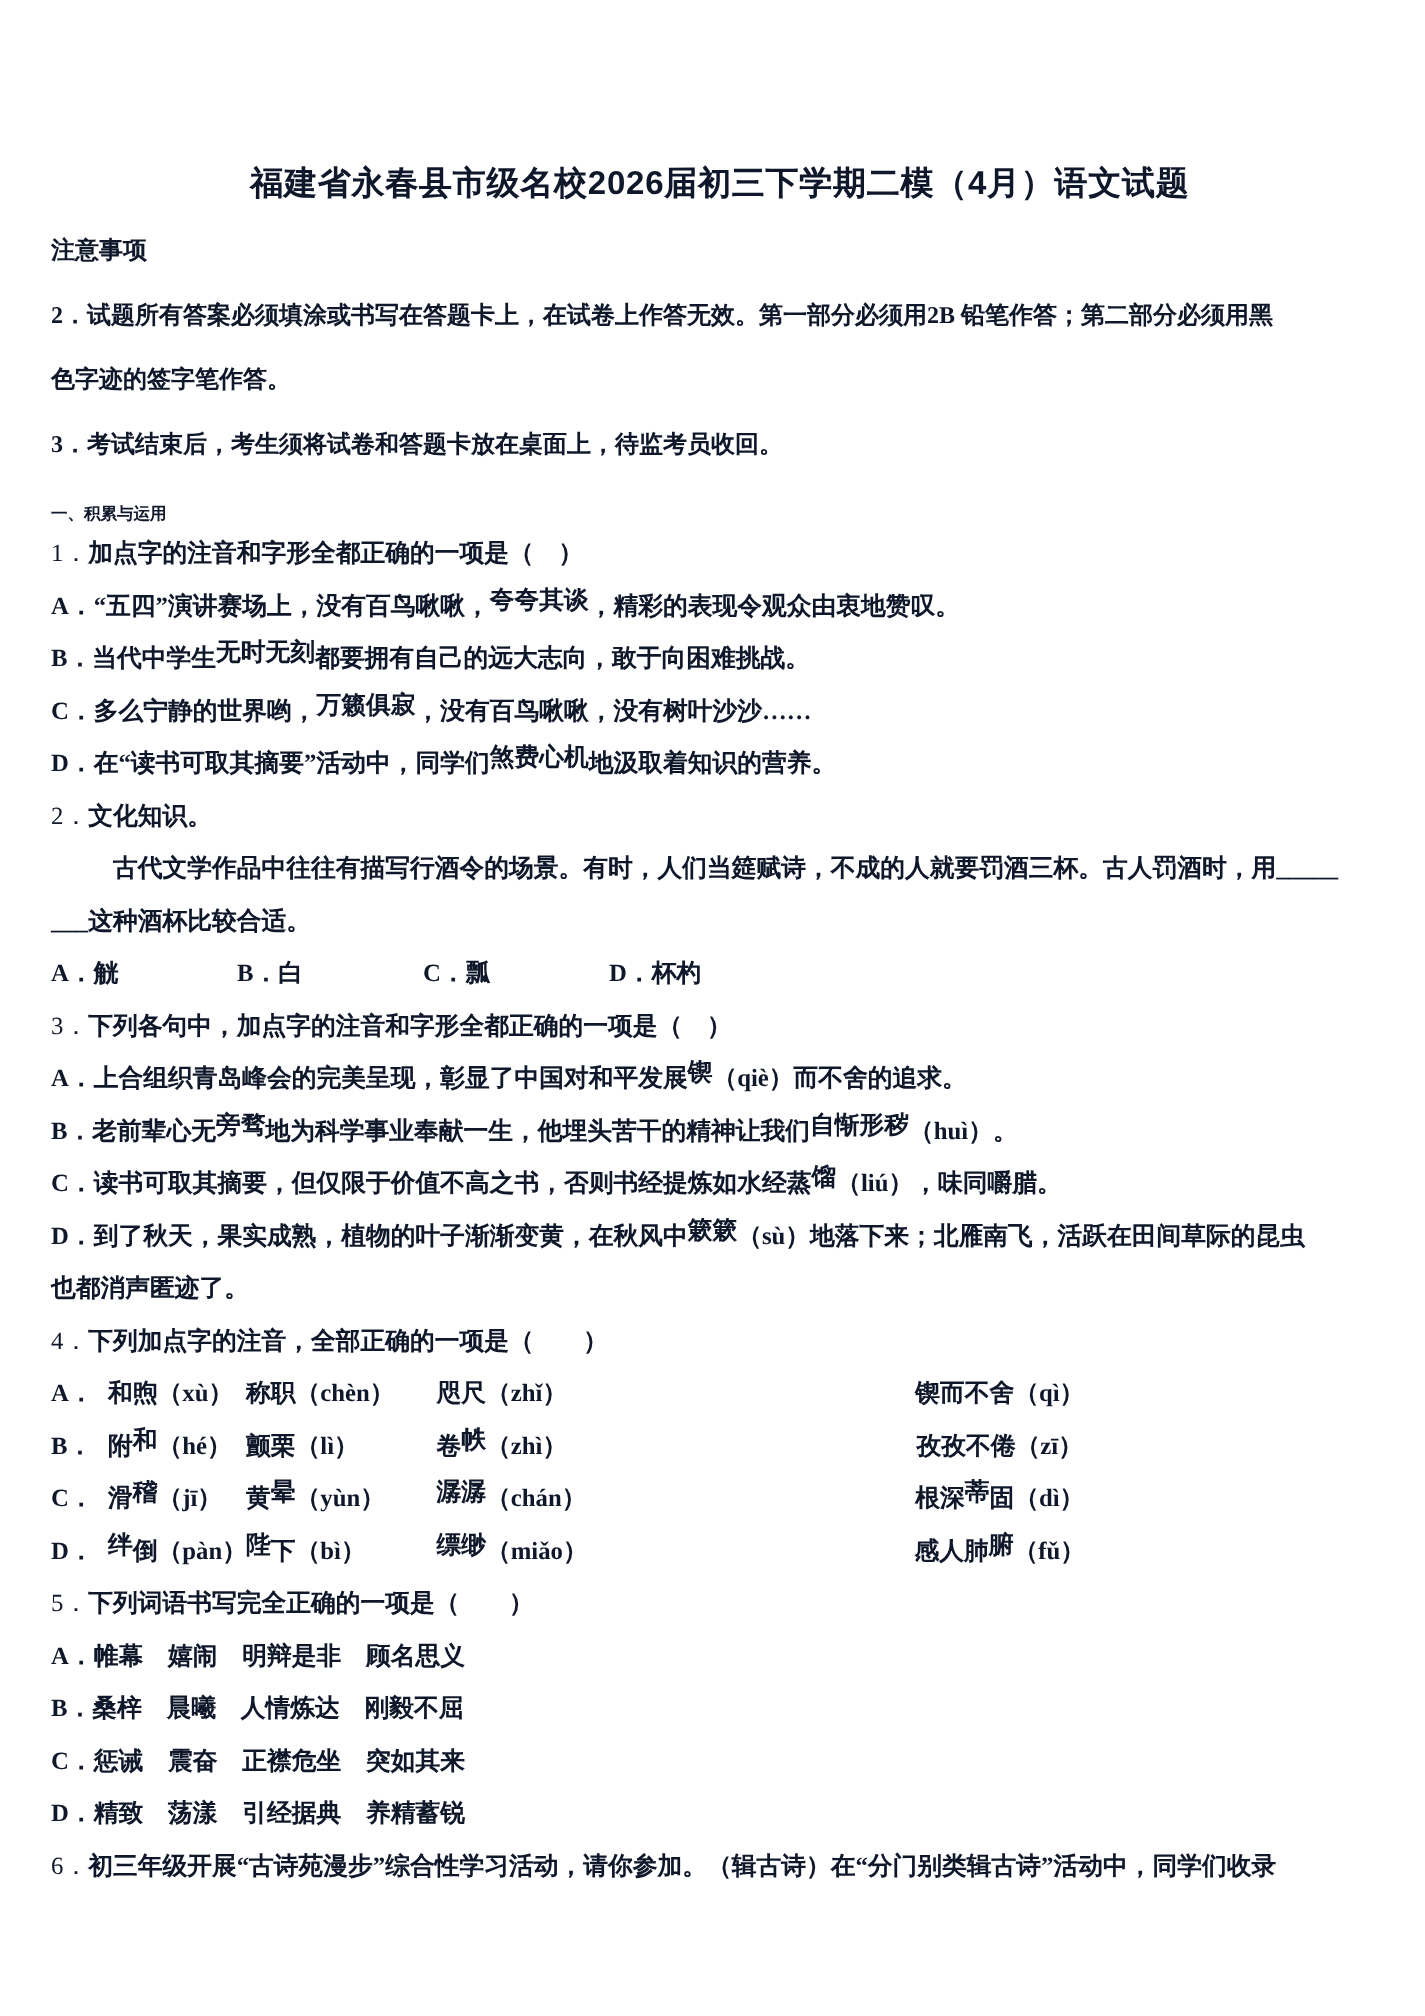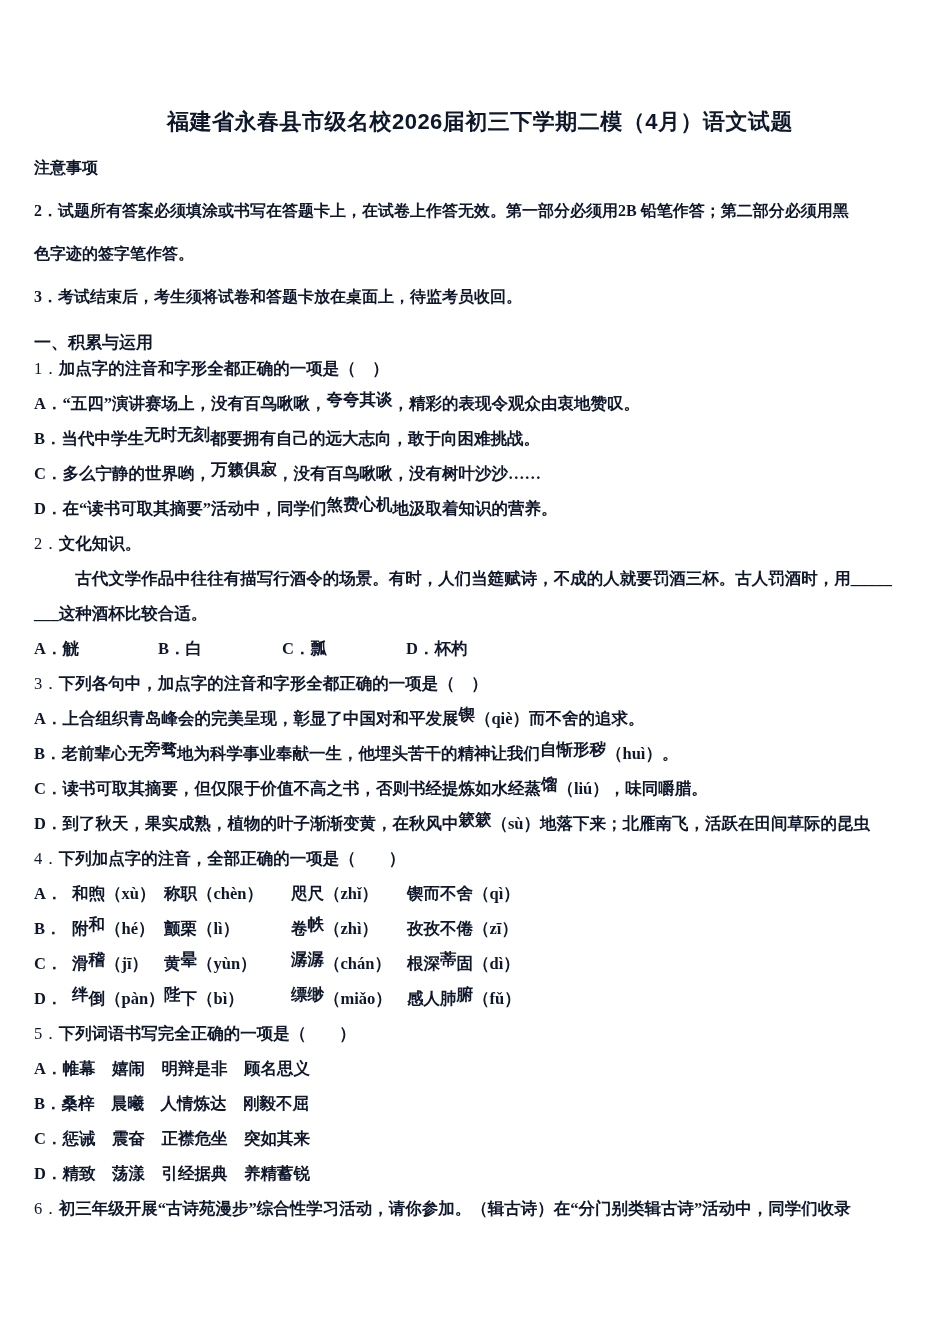--- a/index.html
+++ b/index.html
@@ -31,42 +31,42 @@
     white-space: nowrap;
   }
   .notice { font-size: 16px; }
   .nline {
     line-height: 27px;
     white-space: nowrap;
     margin-top: 16px;
   }
   .sec-heading {
     margin-top: 20px;
-    font-size: 17px;
+    font-size: 11px;
     line-height: 26px;
   }
   .qline {
     font-size: 16.5px;
     line-height: 26px;
     margin: 0 0 9px 0;
     white-space: nowrap;
   }
   .qnum {
     font-weight: normal;
     font-family: "Liberation Serif", serif;
   }
   .opt-label { font-weight: bold; }
   .indent { text-indent: 2.5em; }
   .em { position: relative; top: -4px; margin-top: 30px; }
   .row4 { display: flex; }
   .row4 .lbl  { width: 38px;  flex: 0 0 auto; }
   .row4 .c1   { width: 92px;  flex: 0 0 auto; }
   .row4 .c2   { width: 127px; flex: 0 0 auto; }
   .row4 .c3   { width: 116px; flex: 0 0 auto; }
-  .row4 .c4   { flex: 1 1 auto; }
+  .row4 .c4   { flex: 1 1 auto; text-align: center; }
   .rowq2 { display: flex; }
   .rowq2 .q2col { width: 124px; flex: 0 0 auto; }
   .rowq2 .q2col:last-child { flex: 1 1 auto; }
 </style>
 </head>
 <body>
 
 <div class="page">
 
   <h1 class="title">福建省永春县市级名校2026届初三下学期二模（4月）语文试题</h1>
@@ -94,20 +94,21 @@
     <span class="q2col"><span class="opt-label">B．</span><span>白</span></span>
     <span class="q2col"><span class="opt-label">C．</span><span>瓢</span></span>
     <span class="q2col"><span class="opt-label">D．</span><span>杯杓</span></span>
   </div>
 
   <div class="qline"><span class="qnum">3．</span><span>下列各句中，加点字的注音和字形全都正确的一项是（　）</span></div>
   <div class="qline"><span class="opt-label">A．</span><span><span>上合组织青岛峰会的完美呈现，彰显了中国对和平发展</span><span class="em">锲</span><span>（qiè）而不舍的追求。</span></span></div>
   <div class="qline"><span class="opt-label">B．</span><span><span>老前辈心无</span><span class="em">旁骛</span><span>地为科学事业奉献一生，他埋头苦干的精神让我们</span><span class="em">自惭形秽</span><span>（huì）。</span></span></div>
   <div class="qline"><span class="opt-label">C．</span><span><span>读书可取其摘要，但仅限于价值不高之书，否则书经提炼如水经蒸</span><span class="em">馏</span><span>（liú），味同嚼腊。</span></span></div>
   <div class="qline"><span class="opt-label">D．</span><span><span>到了秋天，果实成熟，植物的叶子渐渐变黄，在秋风中</span><span class="em">簌簌</span><span>（sù）地落下来；北雁南飞，活跃在田间草际的昆虫</span></span></div>
+  <div class="qline">也都消声匿迹了。</div>
 
   <div class="qline"><span class="qnum">4．</span><span>下列加点字的注音，全部正确的一项是（　　）</span></div>
   <div class="qline row4">
     <span class="lbl opt-label">A．</span>
     <span class="c1"><span>和煦（xù）</span></span>
     <span class="c2"><span>称职（chèn）</span></span>
     <span class="c3"><span>咫尺（zhǐ）</span></span>
     <span class="c4"><span>锲而不舍（qì）</span></span>
   </div>
   <div class="qline row4">

